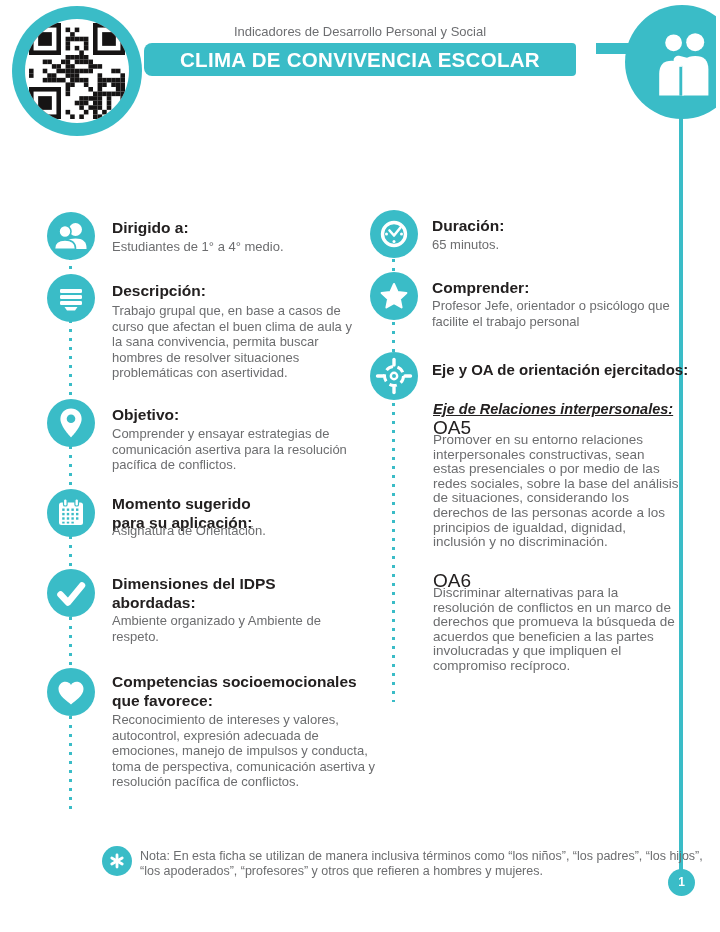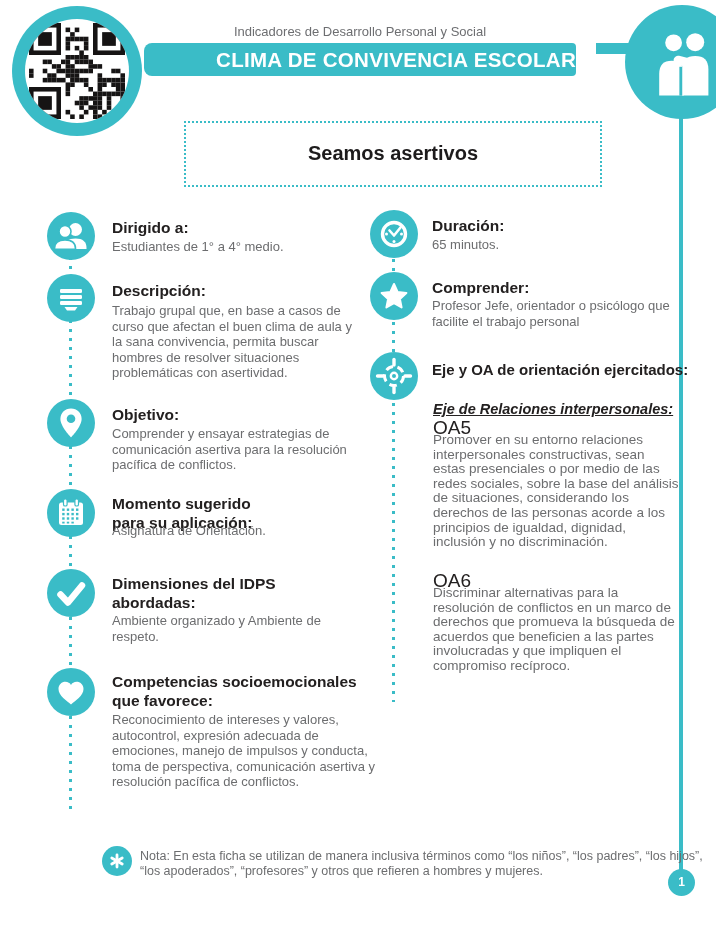--- a/index.html
+++ b/index.html
@@ -10,21 +10,21 @@
     position:relative; width:712px; height:932px; background:#fff;
     overflow:hidden; margin:0 auto;
   }
   .abs { position:absolute; }
 
   
   #kicker { left:140px; top:24px; width:432px; text-align:center;
     font-size:13px; color:#6D6E71; }
   #banner { left:140px; top:43px; width:432px; height:33px;
     background:var(--teal); border-radius:8px 4px 4px 8px; z-index:1; }
-  #banner-title { width:100%; line-height:33px; text-align:right;
+  #banner-title { width:100%; line-height:33px; text-align:center;
     color:#fff; font-weight:bold; font-size:20.5px; letter-spacing:.3px; }
   #banner-connector { left:592px; top:43px; width:50px; height:11px;
     background:var(--teal); }
 
   
   #qr-badge { left:8px; top:6px; width:130px; height:130px;
     background:var(--teal); border-radius:50%; z-index:2; }
   #qr-inner { position:absolute; left:13px; top:13px; width:104px; height:104px;
     background:#fff; border-radius:50%; overflow:hidden;
     display:flex; align-items:center; justify-content:center; }
@@ -220,23 +220,20 @@
       <circle cx="23" cy="14" r="7"></circle>
       <circle cx="41" cy="13.5" r="7.5"></circle>
       <path d="M30 58 V36 q0-11 11-11 q11 0 11 11 V58 z"></path>
       <path d="M11 58 V40 q0-11 10.5-11 q10 0 10 11 V58 z"></path>
       <rect x="24" y="24" width="20" height="7.5" rx="3.7" transform="rotate(14 24 24)"></rect>
       <rect x="27.8" y="34" width="2.4" height="24" fill="#3ABCC7"></rect>
     </svg>
   </div>
   <div class="abs" id="right-line"></div>
 
-  <div class="abs" id="title-box">
-    <span>Seamos asertivos</span>
-  </div>
 
   <div class="abs rail" id="rail-left"></div>
   <div class="abs rail" id="rail-right"></div>
 
   <div class="abs icircle" style="left:43px; top:212px;">
     <svg width="48" height="48" viewBox="0 0 48 48">
       <g fill="#fff">
         <circle cx="28.5" cy="17.5" r="6.5"></circle>
         <path d="M17.5 36 q0-9.5 11-9.5 q11 0 11 9.5 v1 h-22 z"></path>
       </g>

